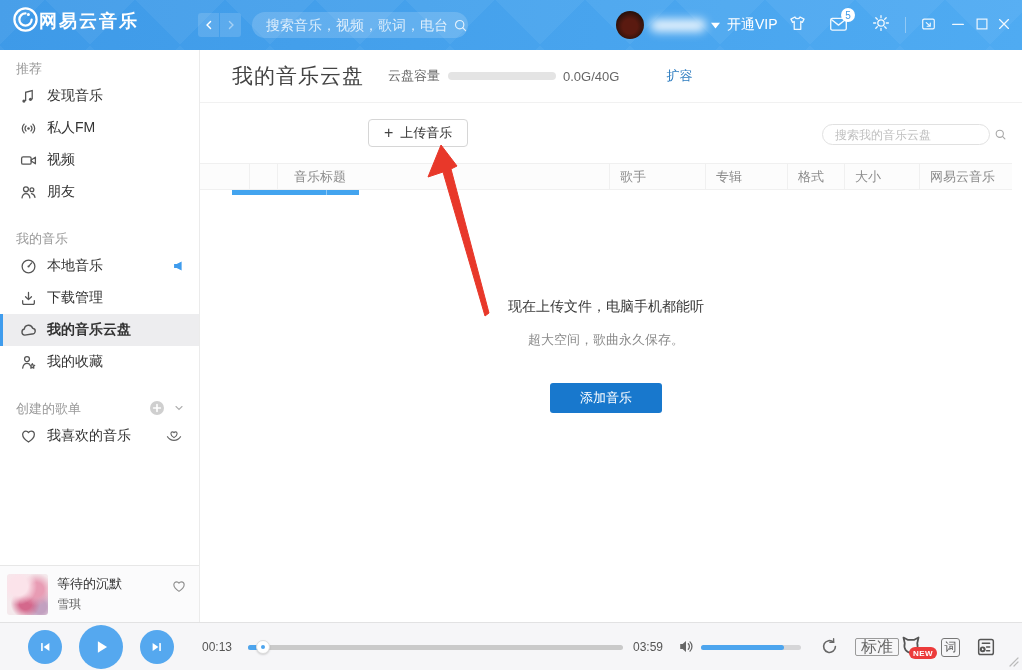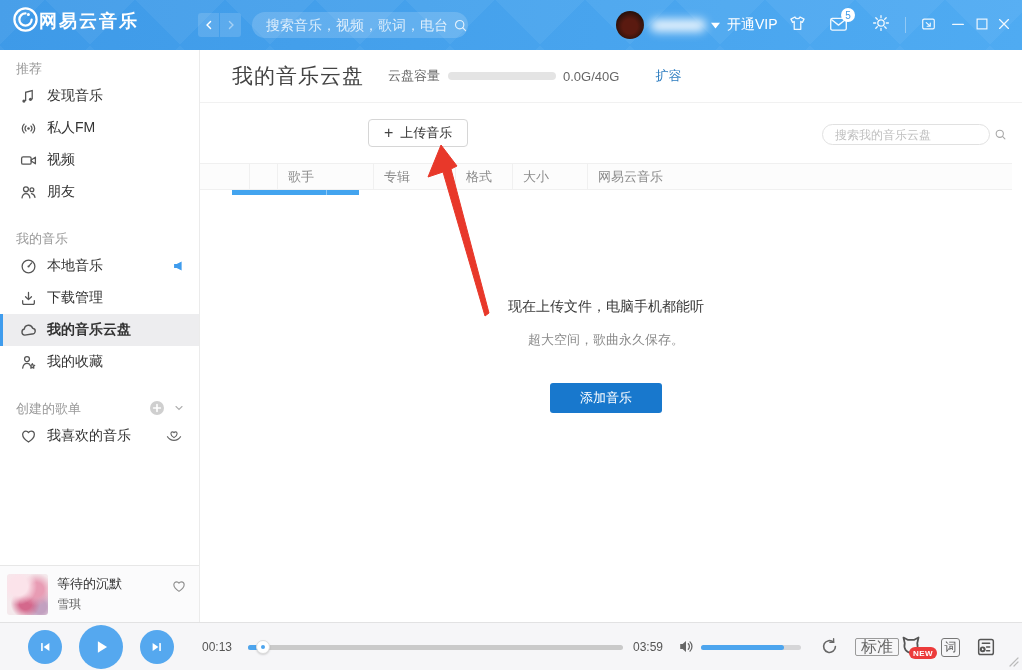--- a/index.html
+++ b/index.html
@@ -75,21 +75,21 @@
 
   
   .main { position:absolute; top:50px; left:200px; right:0; bottom:48px; background:#fff; }
   .page-head { position:absolute; top:0; left:0; right:0; height:53px;
     display:flex; align-items:center; padding-left:32px; border-bottom:1px solid #f1f1f1; }
   .page-title { font-size:21px; color:#444; font-weight:500; letter-spacing:1px; }
   .cap-label { margin-left:24px; font-size:13px; color:#666; }
   .cap-track { margin-left:8px; width:108px; height:8px; border-radius:4px; background:#e4e4e4; overflow:hidden; }
   .cap-fill { height:100%; background:#3f9ced; border-radius:4px; }
   .cap-value { margin-left:7px; font-size:13px; color:#666; }
-  .expand-link { margin-left:36px; font-size:13px; color:#2e7dc0; cursor:pointer; }
+  .expand-link { margin-left:47px; font-size:13px; color:#2e7dc0; cursor:pointer; }
 
   .toolbar { position:absolute; top:53px; left:0; right:0; height:58px; }
   .btn-playall { position:absolute; left:32px; top:16px; height:28px; display:flex; align-items:center;
     background:#43a4ef; border-radius:0; color:#fff; font-size:13px; cursor:pointer;margin-top:48px; }
   .btn-playall .pa-main { display:flex; align-items:center; gap:6px; padding:0 10px; }
   .btn-playall .pa-divider { width:1px; height:28px; background:rgba(255,255,255,.4); }
   .btn-playall .pa-plus { width:32px; text-align:center; font-size:17px; line-height:28px; }
   .btn-upload { position:absolute; left:168px; top:16px; height:28px; padding:0 15px;
     background:#fff; border:1px solid #d6d6d6; border-radius:4px;
     display:flex; align-items:center; gap:7px; font-size:13px; color:#333; cursor:pointer; }
@@ -428,20 +428,21 @@
               <circle cx="8" cy="8" r="5"></circle>
               <path d="m11.7 11.7 3.4 3.4"></path>
             </svg>
         </span>
       </div>
     </div>
 
     <div class="table-head">
       <div class="th c0"></div>
       <div class="th c1"></div>
+      <div class="th c2">音乐标题</div>
       <div class="th c3">歌手</div>
       <div class="th c4">专辑</div>
       <div class="th c5">格式</div>
       <div class="th c6">大小</div>
       <div class="th c7">网易云音乐</div>
     </div>
 
     <div class="empty">
       <div class="empty-headline">现在上传文件，电脑手机都能听</div>
       <div class="empty-subline">超大空间，歌曲永久保存。</div>

